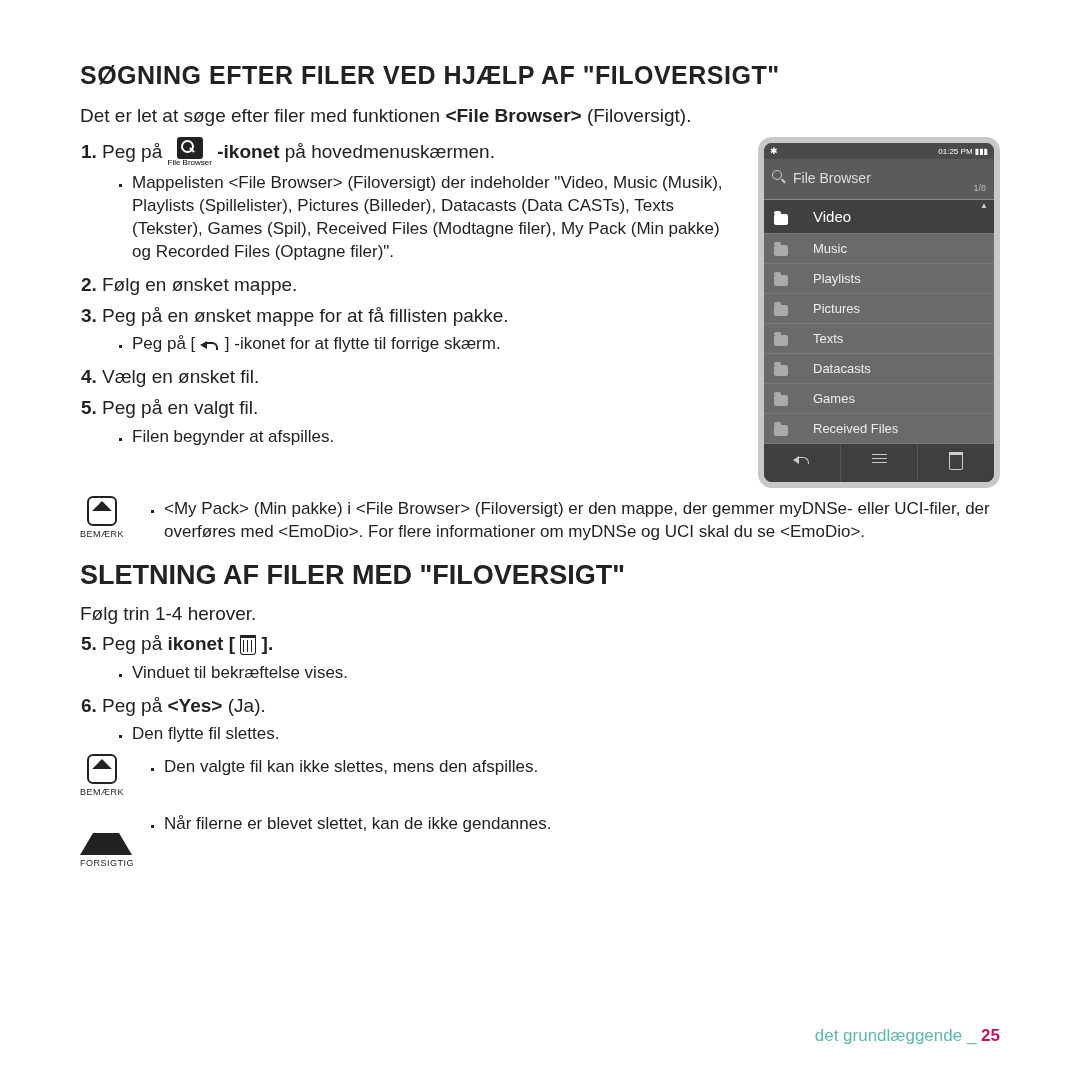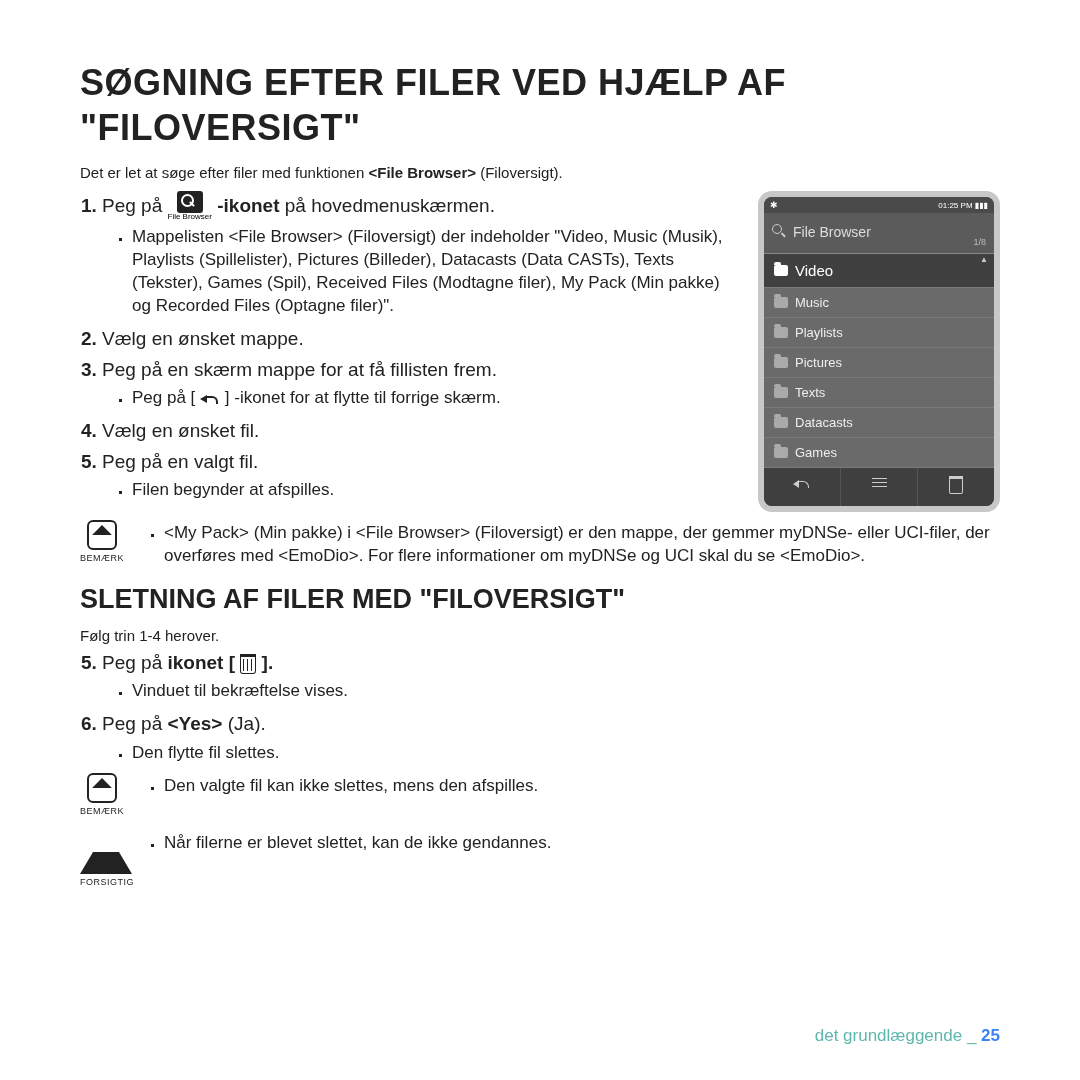--- a/index.html
+++ b/index.html
@@ -7,28 +7,28 @@
     padding: 60px 80px 40px 80px;
     font-family: Arial, Helvetica, sans-serif;
     color: #222;
     width: 1080px;
     height: 1080px;
     box-sizing: border-box;
     background: #fff;
     position: relative;
   }
   h1 {
-    font-size: 36px;
+    font-size: 25px;
     font-weight: bold;
     letter-spacing: 0.5px;
     margin: 0 0 14px 0;
     line-height: 1.25;
   }
   .intro {
-    font-size: 15px;
+    font-size: 19px;
     margin: 8px 0 10px 0;
   }
   .intro b { font-weight: bold; }
   .cols {
     display: flex;
     gap: 22px;
     align-items: flex-start;
   }
   .left { flex: 1; }
   ol.steps {
@@ -120,21 +120,21 @@
     width:16px; height:16px; position:relative;
   }
   .dev-search-icon::before{
     content:""; position:absolute; left:0; top:0; width:8px; height:8px; border:1.5px solid #ccc; border-radius:50%;
   }
   .dev-search-icon::after{
     content:""; position:absolute; left:9px; top:10px; width:5px; height:1.5px; background:#ccc; transform:rotate(45deg);
   }
   .device-list{}
   .dev-item{
-    display:flex; align-items:center; gap:7px;
+    display:flex; align-items:flex-end; gap:25px;
     color:#eee; font-size:13px; padding:7px 10px;
     border-bottom:1px solid #7a7a7a;
     background:#6a6a6a;
   }
   .dev-item.active{
     background:#404040; color:#fff; font-size:15px; padding:8px 10px;
   }
   .folder-mini{
     width:14px; height:11px; background:#aaa; border-radius:2px; position:relative; flex-shrink:0;
   }
@@ -201,21 +201,21 @@
     margin: 10px 0 12px 0;
   }
 
   .footer {
     position: absolute;
     bottom: 34px;
     right: 80px;
     font-size: 17px;
     color: #5eb6ac;
   }
-  .footer .pg { color:#3b82f6; font-weight:bold; }
+  .footer .pg { color:#be185d; font-weight:bold; }
 </style>
 </head>
 <body>
 
 <h1>SØGNING EFTER FILER VED HJÆLP AF "FILOVERSIGT"</h1>
 
 <p class="intro">
   <span>Det er let at søge efter filer med funktionen </span><b>&lt;File Browser&gt;</b><span> (Filoversigt).</span>
 </p>
 
@@ -226,23 +226,23 @@
         <span>Peg på </span>
         <span class="inline-icon" style="flex-direction:column;">
           <span class="search-folder-icon"></span>
           <span class="tiny-caption">File Browser</span>
         </span>
         <b>-ikonet</b><span> på hovedmenuskærmen.</span>
         <ul class="sub">
             <li>Mappelisten &lt;File Browser&gt; (Filoversigt) der indeholder "Video, Music (Musik), Playlists (Spillelister), Pictures (Billeder), Datacasts (Data CASTs), Texts (Tekster), Games (Spil), Received Files (Modtagne filer), My Pack (Min pakke) og Recorded Files (Optagne filer)".</li>
           </ul>
       </li>
-      <li>Vælg en ønsket mappe.</li>
+      <li>Følg en ønsket mappe.</li>
       <li>
-        <span>Peg på en skærm mappe for at få fillisten frem.</span>
+        <span>Peg på en ønsket mappe for at få fillisten pakke.</span>
         <ul class="sub">
             <li>
           <span>Peg på [ </span><span class="back-icon"></span><span> ] -ikonet for at flytte til forrige skærm.</span>
         </li>
           </ul>
       </li>
       <li>Vælg en ønsket fil.</li>
       <li>
         <span>Peg på en valgt fil.</span>
         <ul class="sub">
@@ -289,20 +289,24 @@
           <span>Texts</span>
         </div>
       <div class="dev-item">
           <span class="folder-mini"></span>
           <span>Datacasts</span>
         </div>
       <div class="dev-item">
           <span class="folder-mini"></span>
           <span>Games</span>
         </div>
+      <div class="dev-item">
+          <span class="folder-mini"></span>
+          <span>Received Files</span>
+        </div>
     </div>
     <div class="device-bottom">
       <div class="dev-btn"><span class="dev-back"></span></div>
       <div class="dev-btn"><span class="dev-lines"></span></div>
       <div class="dev-btn"><span class="dev-trash"></span></div>
     </div>
   </div>
 </div>
 
 <div class="note-row">

